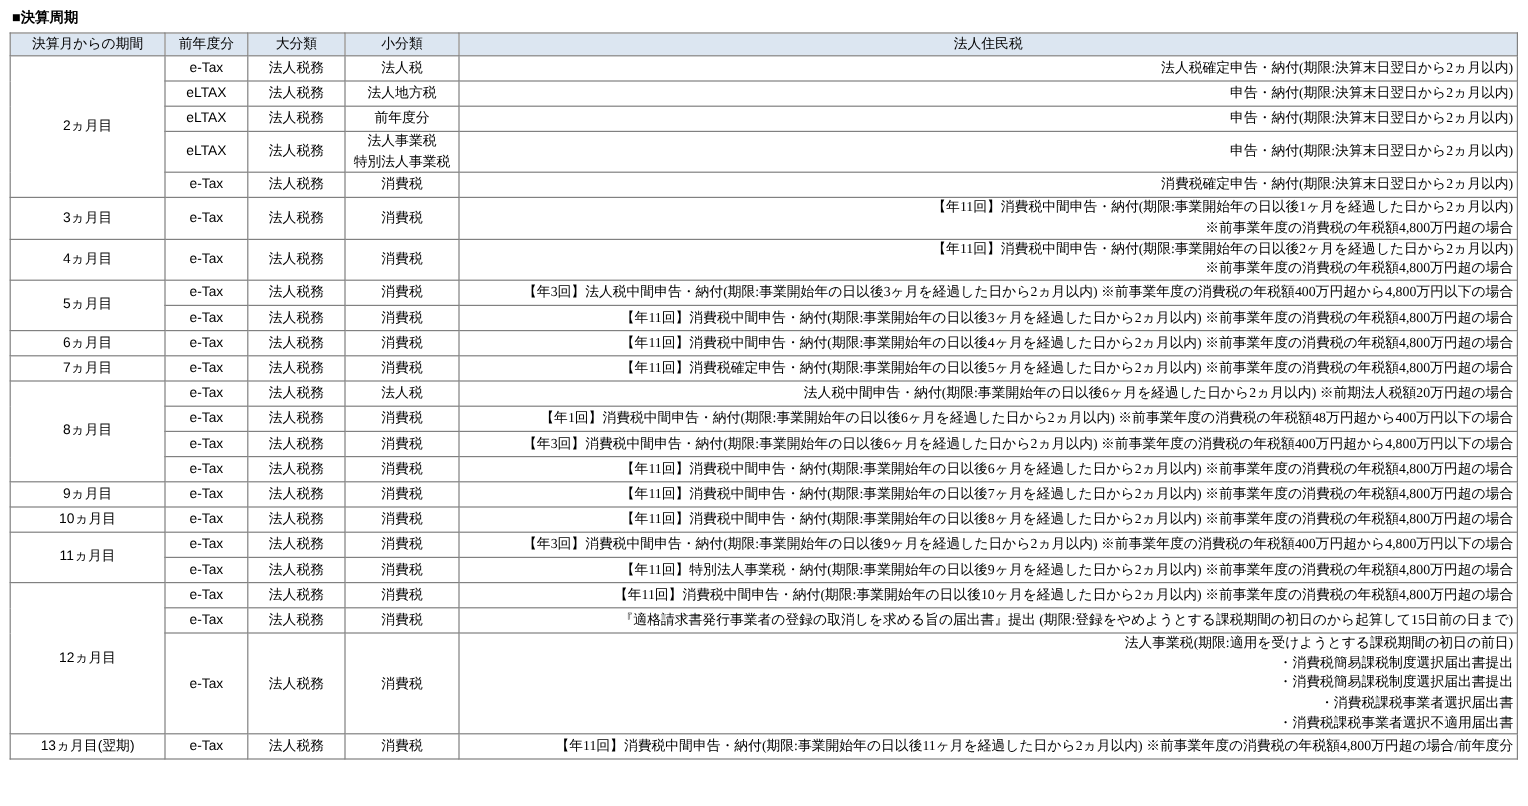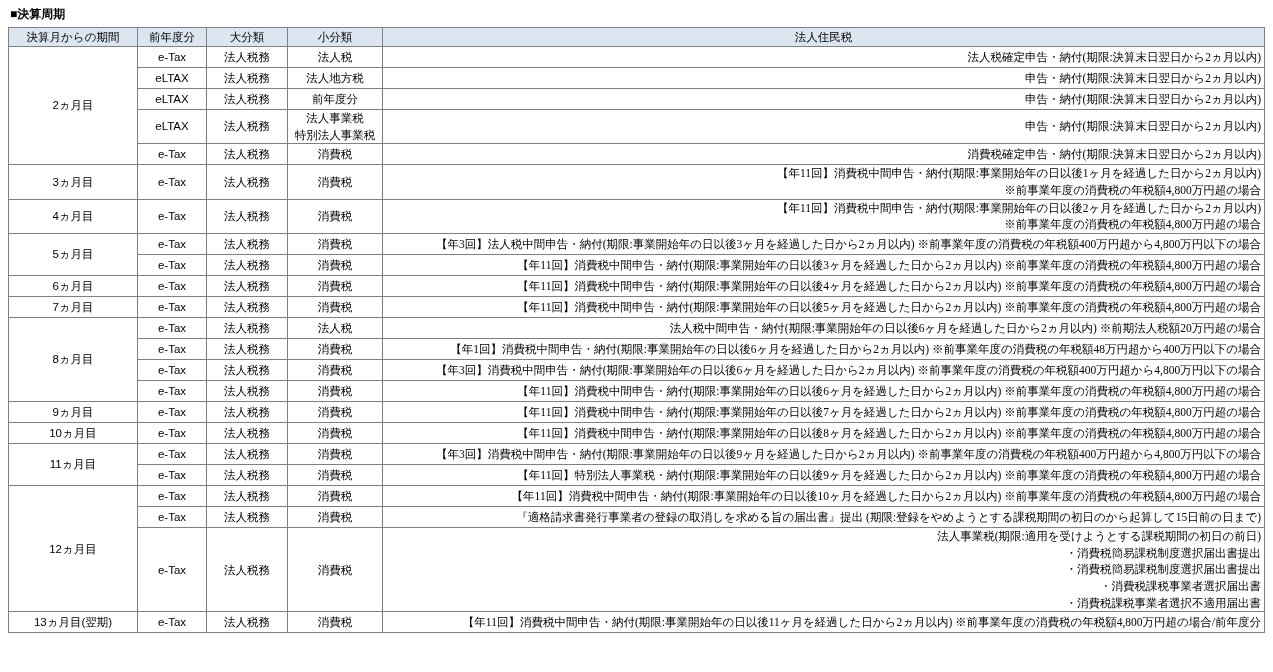--- a/index.html
+++ b/index.html
@@ -193,21 +193,21 @@
             </span>
           </td>
         </tr>
         <tr>
           <td class="c-period center">7ヵ月目</td>
           <td class="c-method center">e-Tax</td>
           <td class="c-major center">法人税務</td>
           <td class="c-minor center">消費税</td>
           <td class="c-event left">
             <span class="evt-lines">
-              <span class="ln">【年11回】消費税中間申告・納付(期限:事業開始年の日以後5ヶ月を経過した日から2ヵ月以内) ※前事業年度の消費税の年税額4,800万円超の場合</span>
+              <span class="ln">【年11回】消費税確定申告・納付(期限:事業開始年の日以後5ヶ月を経過した日から2ヵ月以内) ※前事業年度の消費税の年税額4,800万円超の場合</span>
             </span>
           </td>
         </tr>
         <tr>
           <td class="c-period center" rowspan="4">8ヵ月目</td>
           <td class="c-method center">e-Tax</td>
           <td class="c-major center">法人税務</td>
           <td class="c-minor center">法人税</td>
           <td class="c-event left">
             <span class="evt-lines">

